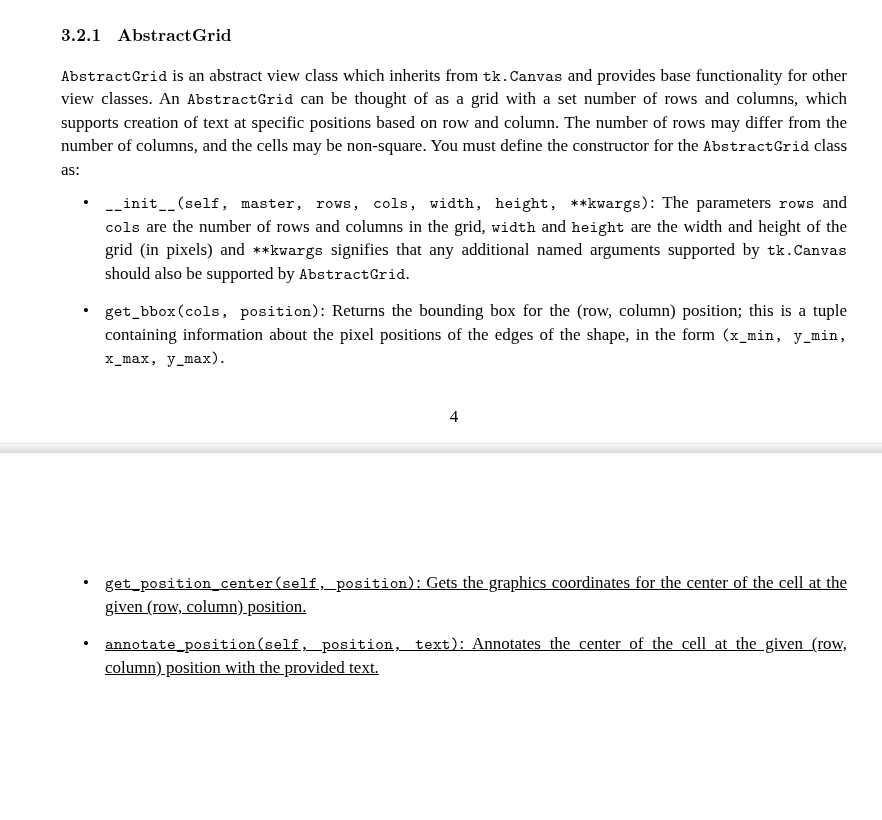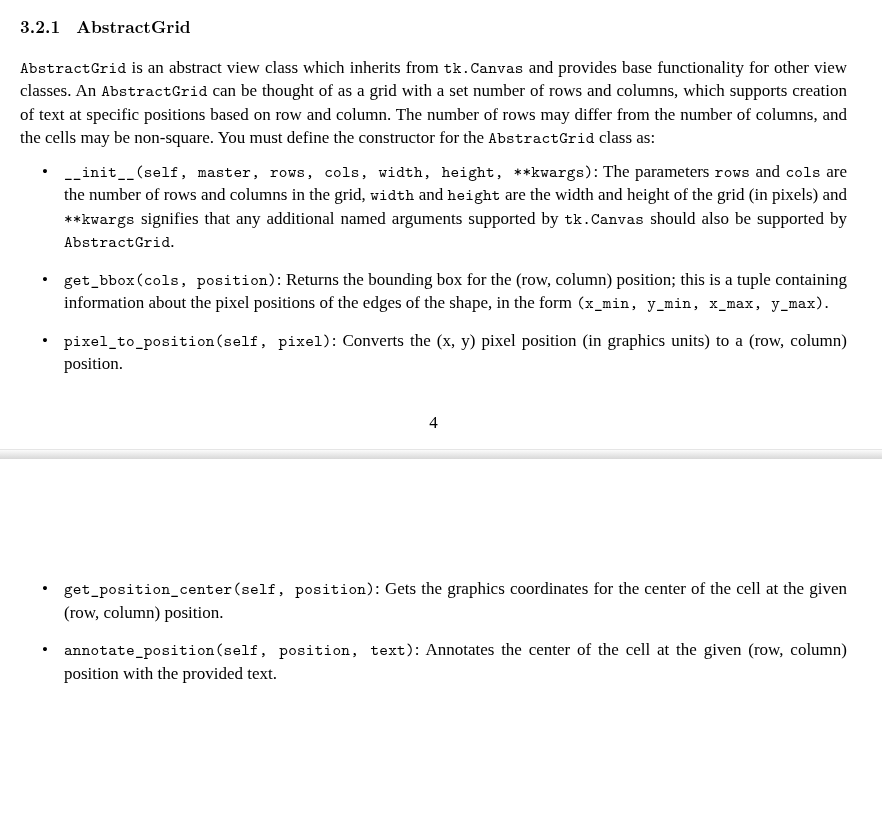--- a/index.html
+++ b/index.html
@@ -6,25 +6,27 @@
   body {
     margin: 0;
     padding: 0;
     background: #ffffff;
     font-family: "Times New Roman", "Latin Modern Roman", Georgia, serif;
     color: #000;
     width: 882px;
   }
   .page {
     background: #ffffff;
-    padding: 14px 35px 16px 20px;
+    padding: 22px 35px 16px 20px;
+    margin-left: 41px;
   }
   .page2 {
     padding-top: 110px;
     padding-bottom: 30px;
+    text-decoration: underline;
   }
   .gap {
     height: 10px;
     background: linear-gradient(#fbfbfb, #d8d8d8);
     border-top: 1px solid #e5e5e5;
   }
   .section-heading {
     font-family: "Latin Modern Roman", "Times New Roman", serif;
     font-weight: bold;
     font-size: 17px;
@@ -84,23 +86,20 @@
     <li>
       <span class="tt">__init__(self, master, rows, cols, width, height, **kwargs)</span><span>: The parameters </span><span class="tt">rows</span><span> and </span><span class="tt">cols</span><span> are the number of rows and columns in the grid, </span><span class="tt">width</span><span> and </span><span class="tt">height</span><span> are the width and height of the grid (in pixels) and </span><span class="tt">**kwargs</span><span> signifies that any additional named arguments supported by </span><span class="tt">tk.Canvas</span><span> should also be supported by </span><span class="tt">AbstractGrid</span><span>.</span>
     </li>
   </ul>
 
 
   <ul class="spec">
     <li>
       <span class="tt">get_bbox(cols, position)</span><span>: Returns the bounding box for the (row, column) position; this is a tuple containing information about the pixel positions of the edges of the shape, in the form </span><span class="tt">(x_min, y_min, x_max, y_max)</span><span>.</span>
     </li>
-    <li>
-      <span class="tt">pixel_to_position(self, pixel)</span><span>: Converts the (x, y) pixel position (in graphics units) to a (row, column) position.</span>
-    </li>
   </ul>
 
   <div class="pagenum">4</div>
 </div>
 
 <div class="gap"></div>
 
 <div class="page page2">
   <ul class="spec">
     <li>

